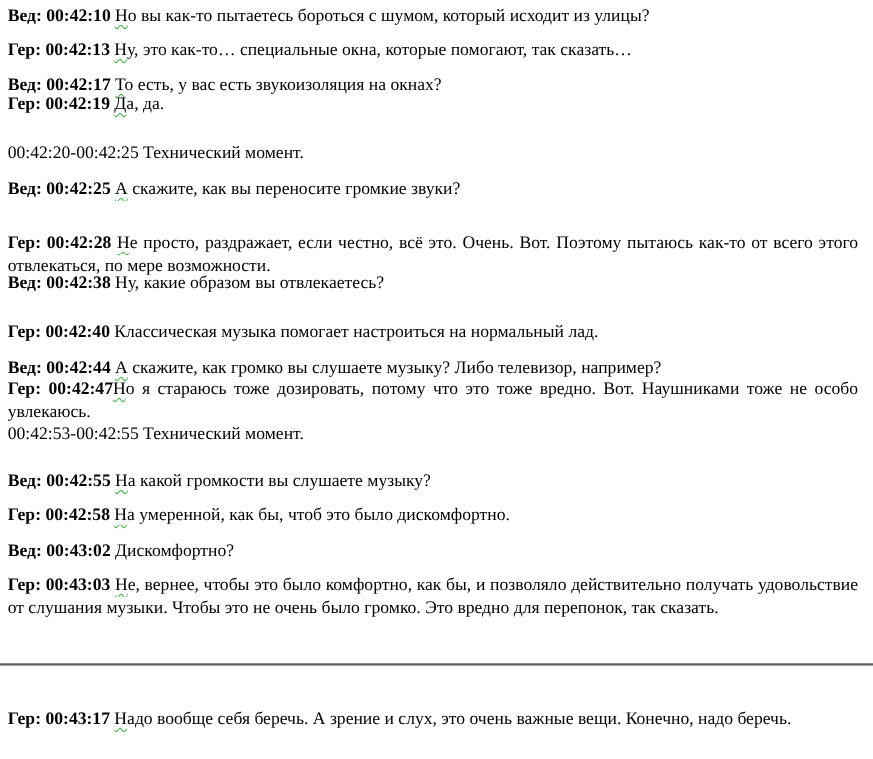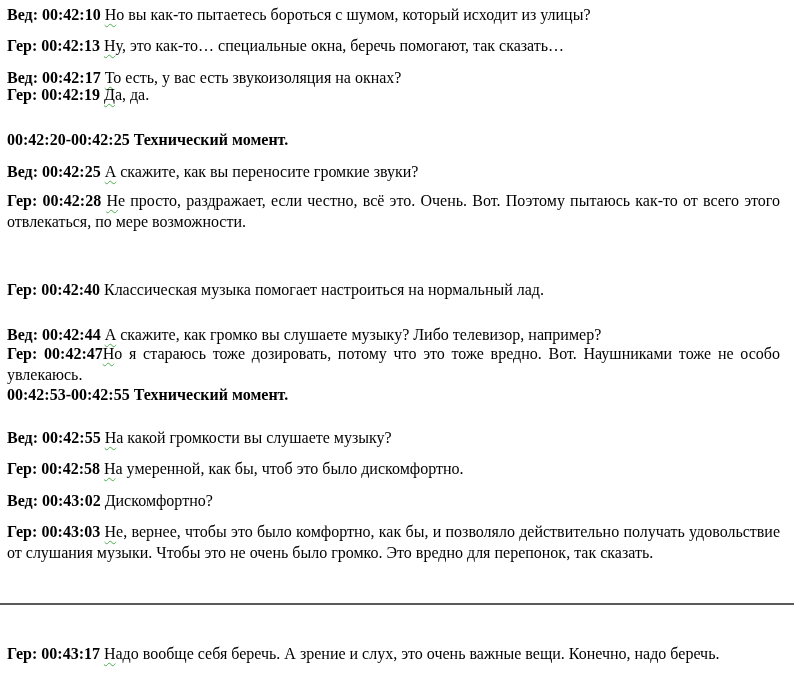--- a/index.html
+++ b/index.html
@@ -16,47 +16,48 @@
   .para.justify { text-align: justify; text-align-last: left; }
   .spk { font-weight: bold; }
   .ts {
     font-weight: bold;
   }
   .sq {
     text-decoration: underline wavy #4caf50;
     text-decoration-thickness: 1px;
     text-underline-offset: 3px;
   }
-  .tech { font-weight: bold; }
+  .tech { font-weight: normal; }
   .page-break {
     position: absolute; left: 0; width: 794px; height: 2px;
     top: 603px; background: #5a5a5a;
   }
 </style>
 </head>
 <body>
 
 <div class="page">
 
   <p class="para" style="top:4px"><span class="spk">Вед:</span> <span class="ts">00:42:10</span> <span class="sq">Н</span><span>о вы как-то пытаетесь бороться с шумом, который исходит из улицы?</span></p>
 
-  <p class="para" style="top:35px"><span class="spk">Гер:</span> <span class="ts">00:42:13</span> <span class="sq">Н</span><span>у, это как-то… специальные окна, беречь помогают, так сказать…</span></p>
+  <p class="para" style="top:35px"><span class="spk">Гер:</span> <span class="ts">00:42:13</span> <span class="sq">Н</span><span>у, это как-то… специальные окна, которые помогают, так сказать…</span></p>
 
   <p class="para" style="top:67px"><span class="spk">Вед:</span> <span class="ts">00:42:17</span> <span class="sq">Т</span><span>о есть, у вас есть звукоизоляция на окнах?</span></p>
 
   <p class="para" style="top:84px"><span class="spk">Гер:</span> <span class="ts">00:42:19</span> <span class="sq">Д</span><span>а, да.</span></p>
 
   <p class="para tech" style="top:129px">00:42:20-00:42:25 Технический момент.</p>
 
   <p class="para" style="top:161px"><span class="spk">Вед:</span> <span class="ts">00:42:25</span> <span class="sq">А</span><span> скажите, как вы переносите громкие звуки?</span></p>
 
-  <p class="para justify" style="top:190px"><span class="spk">Гер:</span> <span class="ts">00:42:28</span> <span class="sq">Н</span><span>е просто, раздражает, если честно, всё это. Очень. Вот. Поэтому пытаюсь как-то от всего этого отвлекаться, по мере возможности.</span></p>
+  <p class="para justify" style="top:210px"><span class="spk">Гер:</span> <span class="ts">00:42:28</span> <span class="sq">Н</span><span>е просто, раздражает, если честно, всё это. Очень. Вот. Поэтому пытаюсь как-то от всего этого отвлекаться, по мере возможности.</span></p>
 
+  <p class="para" style="top:247px"><span class="spk">Вед:</span> <span class="ts">00:42:38</span> <span>Ну, какие образом вы отвлекаетесь?</span></p>
 
-  <p class="para" style="top:279px"><span class="spk">Гер:</span> <span class="ts">00:42:40</span> <span>Классическая музыка помогает настроиться на нормальный лад.</span></p>
+  <p class="para" style="top:291px"><span class="spk">Гер:</span> <span class="ts">00:42:40</span> <span>Классическая музыка помогает настроиться на нормальный лад.</span></p>
 
   <p class="para" style="top:324px"><span class="spk">Вед:</span> <span class="ts">00:42:44</span> <span class="sq">А</span><span> скажите, как громко вы слушаете музыку? Либо телевизор, например?</span></p>
 
   <p class="para justify" style="top:343px"><span class="spk">Гер:</span> <span class="ts">00:42:47</span><span class="sq">Н</span><span>о я стараюсь тоже дозировать, потому что это тоже вредно. Вот. Наушниками тоже не особо увлекаюсь.</span></p>
 
   <p class="para tech" style="top:384px">00:42:53-00:42:55 Технический момент.</p>
 
   <p class="para" style="top:427px"><span class="spk">Вед:</span> <span class="ts">00:42:55</span> <span class="sq">Н</span><span>а какой громкости вы слушаете музыку?</span></p>
 
   <p class="para" style="top:458px"><span class="spk">Гер:</span> <span class="ts">00:42:58</span> <span class="sq">Н</span><span>а умеренной, как бы, чтоб это было дискомфортно.</span></p>

